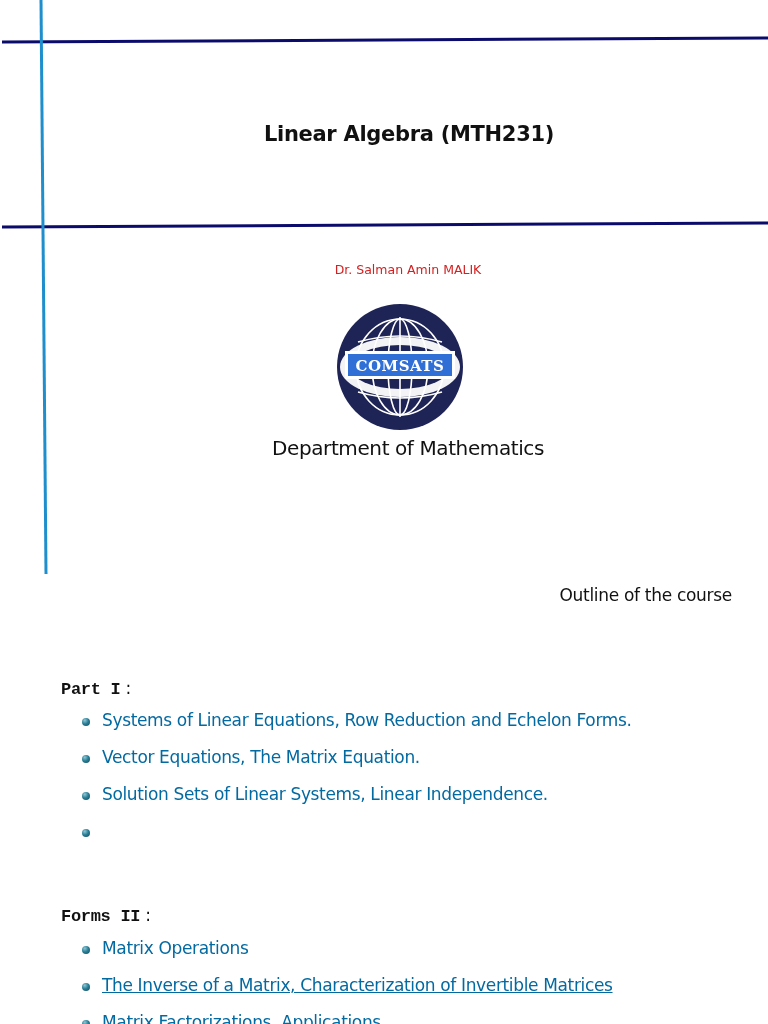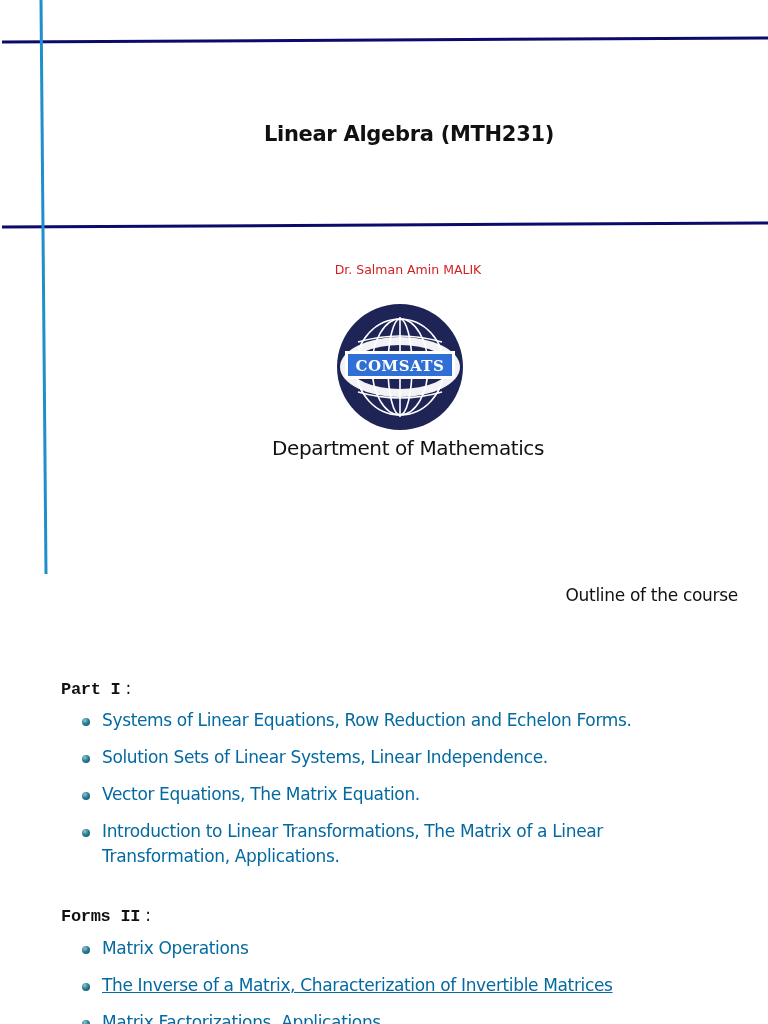--- a/index.html
+++ b/index.html
@@ -21,21 +21,21 @@
     .logo { position: absolute; left: 336px; top: 302px; width: 128px; height: 130px; }
     .dept {
       position: absolute; left: 0; width: 816px; top: 436px; text-align: center;
       font-size: 20px; letter-spacing: -0.4px; color: #111;
     }
     .inst {
       position: absolute; left: 91px; top: 498px;
       font-size: 17px; letter-spacing: -0.35px; color: #111; white-space: nowrap;
     }
     .outline-heading {
-      position: absolute; right: 30px; top: 585px;
+      position: absolute; right: 36px; top: 585px;
       font-size: 17px; letter-spacing: -0.3px; color: #111; white-space: nowrap;
     }
     .part {
       position: absolute; left: 61px;
       font-size: 17px; letter-spacing: -0.3px; color: #111;
     }
     .part b { font-weight: bold; font-family: Liberation Mono, monospace; }
     .items { position: absolute; left: 82px; margin: 0; padding: 0; list-style: none; }
     .item {
       position: relative; padding-left: 20px;
@@ -90,29 +90,28 @@
 <div class="part" style="top:678px;">
   <b>Part I</b><span> :</span>
 </div>
 <ul class="items" style="top:708px;">
   <li class="item" style="margin-bottom:12px;">
     <span class="bullet"></span>
     <span>Systems of Linear Equations, Row Reduction and Echelon Forms.</span>
   </li>
   <li class="item" style="margin-bottom:12px;">
     <span class="bullet"></span>
-    <span>Solution Sets of Linear Systems, Linear Independence.</span>
+    <span>Vector Equations, The Matrix Equation.</span>
   </li>
   <li class="item" style="margin-bottom:12px;">
     <span class="bullet"></span>
-    <span>Vector Equations, The Matrix Equation.</span>
+    <span>Solution Sets of Linear Systems, Linear Independence.</span>
   </li>
   <li class="item" style="width:580px;">
     <span class="bullet"></span>
-    <span>Introduction to Linear Transformations, The Matrix of a Linear Transformation, Applications.</span>
   </li>
 </ul>
 
 <div class="part" style="top:905px;">
   <b>Forms II</b><span> :</span>
 </div>
 <ul class="items" style="top:936px;">
   <li class="item" style="margin-bottom:12px;">
     <span class="bullet"></span>
     <span>Matrix Operations</span>

